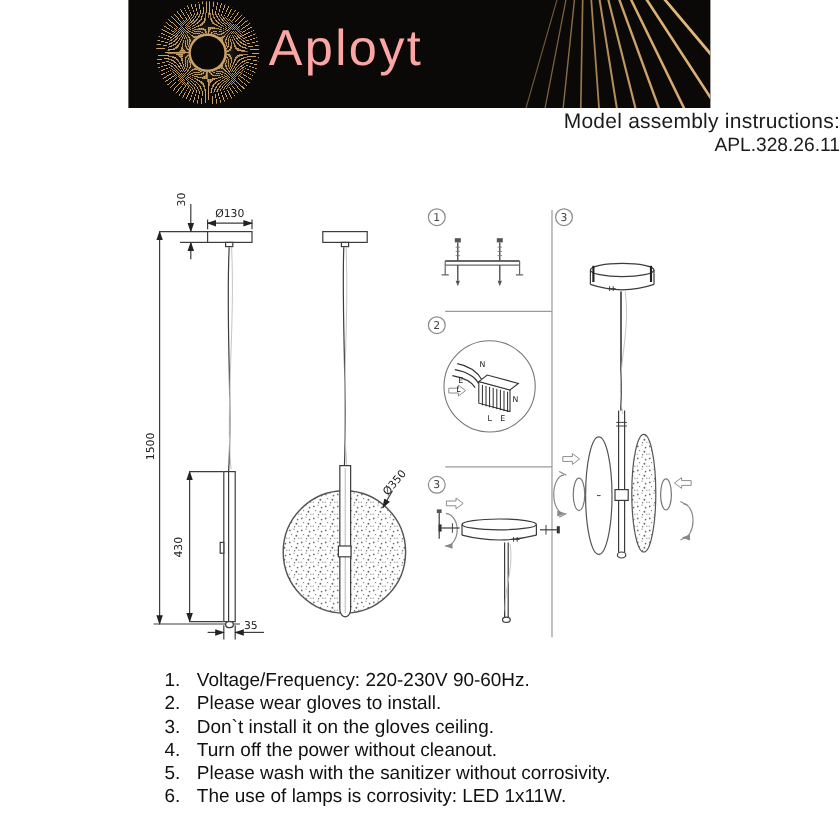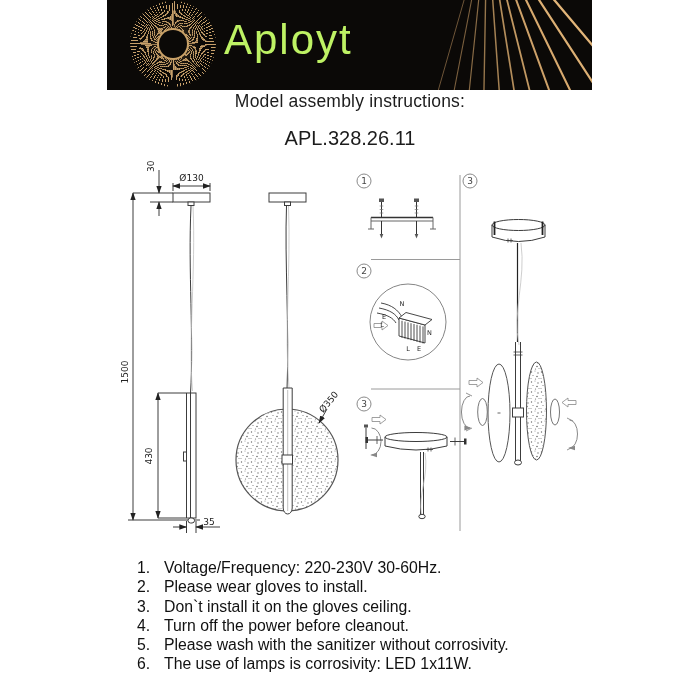--- a/index.html
+++ b/index.html
@@ -6,27 +6,27 @@
   body{width:700px;height:700px;background:#ffffff;position:relative;overflow:hidden;
        font-family:"Liberation Sans", sans-serif;}
   
   .banner{position:absolute;left:107px;top:0;width:485px;height:90px;background:#0b0907;overflow:hidden;}
   .sunburst{position:absolute;left:23px;top:1px;width:86px;height:86px;}
   .spikes{position:absolute;inset:0;border-radius:50%;
           background:repeating-conic-gradient(from 2deg, rgba(209,168,112,.95) 0 .9deg, transparent .9deg 4.4deg);}
   .spikes.s2{transform:rotate(2.2deg) scale(.78);opacity:.75;}
   .core{position:absolute;left:50%;top:50%;width:28px;height:28px;margin:-14px 0 0 -14px;border-radius:50%;
         background:#0b0907;box-shadow:0 0 0 2px #caa268, 0 0 14px 3px rgba(202,162,104,.35);}
-  .logo{position:absolute;left:117px;top:16px;font-size:42px;font-weight:300;color:#bef264;
+  .logo{position:absolute;left:117px;top:16px;font-size:42px;font-weight:300;color:#fca5a5;
         letter-spacing:2px;}
   .fan{position:absolute;right:0;top:0;}
   
-  .titles{position:absolute;left:0;top:91px;width:700px;text-align:center;color:#1c1c1c;}
+  .titles{position:absolute;left:0;top:91px;width:700px;text-align:right;color:#1c1c1c;}
   .t1{font-size:17.5px;font-weight:500;letter-spacing:.2px;}
-  .t2{font-size:20px;font-weight:500;margin-top:15px;}
+  .t2{font-size:16px;font-weight:500;margin-top:1px;}
   
   .draw{position:absolute;left:0;top:0;width:700px;height:700px;}
   .draw text{font-family:"DejaVu Sans", sans-serif;}
   
   .list{position:absolute;left:137px;top:558px;font-size:15.8px;color:#111;}
   .li{display:flex;line-height:19.3px;}
   .li .num{width:27px;flex:0 0 27px;}
 </style>
 </head>
 <body>
@@ -237,33 +237,33 @@
 </div>
 
 <div class="titles">
   <div class="t1">Model assembly instructions:</div>
   <div class="t2">APL.328.26.11</div>
 </div>
 
 <div class="list">
   <div class="li">
     <span class="num">1.</span>
-    <span>Voltage/Frequency: 220-230V 30-60Hz.</span>
+    <span>Voltage/Frequency: 220-230V 90-60Hz.</span>
   </div>
   <div class="li">
     <span class="num">2.</span>
     <span>Please wear gloves to install.</span>
   </div>
   <div class="li">
     <span class="num">3.</span>
     <span>Don`t install it on the gloves ceiling.</span>
   </div>
   <div class="li">
     <span class="num">4.</span>
-    <span>Turn off the power before cleanout.</span>
+    <span>Turn off the power without cleanout.</span>
   </div>
   <div class="li">
     <span class="num">5.</span>
     <span>Please wash with the sanitizer without corrosivity.</span>
   </div>
   <div class="li">
     <span class="num">6.</span>
     <span>The use of lamps is corrosivity: LED 1x11W.</span>
   </div>
 </div>

